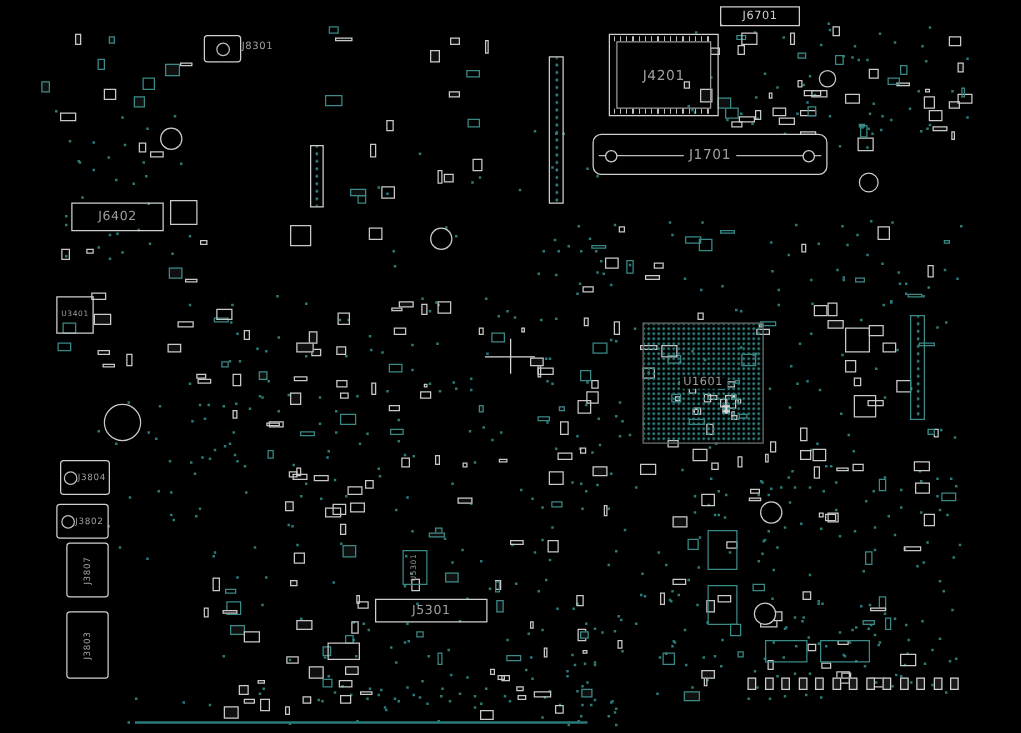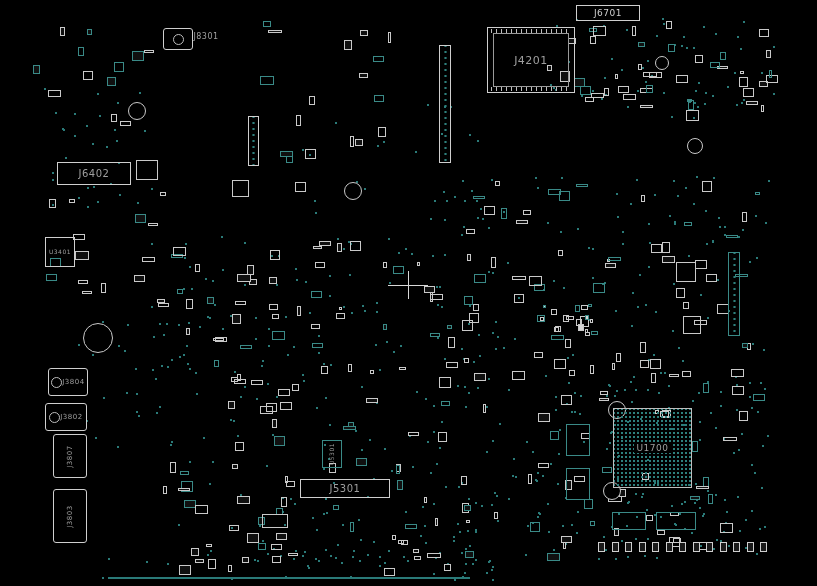--- a/index.html
+++ b/index.html
@@ -1035,32 +1035,38 @@
     <div class="hole" style="left: 655px; top: 56px; width: 12px; height: 12px;"></div>
     <div class="comp connector" style="left: 576px; top: 5px; width: 64px; height: 16px;">
       <span class="lbl bright" style="font-size: 9px;">J6701</span>
     </div>
     <div class="comp socket" style="left: 487px; top: 27px; width: 88px; height: 66px;">
       <div class="inner"></div>
       <div class="ticks top"></div>
       <div class="ticks bottom"></div>
       <span class="lbl" style="font-size: 11px;">J4201</span>
     </div>
+    <div class="comp ram" style="left: 474px; top: 107px; width: 188px; height: 33px;">
+      <div class="mid"></div>
+      <div class="endc l"></div>
+      <div class="endc r"></div>
+      <span class="lbl" style="font-size: 11px;">J1701</span>
+    </div>
     <div class="comp connector" style="left: 57px; top: 162px; width: 74px; height: 23px;">
       <span class="lbl" style="font-size: 10px;">J6402</span>
     </div>
     <div class="comp jack" style="left: 163px; top: 28px; width: 30px; height: 22px;">
       <div class="hole1"></div>
       <span class="lbl outside" style="font-size: 8px;">J8301</span>
     </div>
     <div class="comp ic" style="left: 45px; top: 237px; width: 30px; height: 30px;">
       <span class="lbl" style="font-size: 6px;">U3401</span>
     </div>
-    <div class="comp bga" style="left: 613px; top: 408px; width: 79px; height: 80px;">
-      <span class="lbl" style="font-size: 9px;">U1700</span>
+    <div class="comp bga-faint" style="left: 514px; top: 258px; width: 97px; height: 97px;">
+      <span class="lbl" style="font-size: 9px;">U1601</span>
     </div>
     <div class="comp connector" style="left: 300px; top: 479px; width: 90px; height: 19px;">
       <span class="lbl" style="font-size: 10px;">J5301</span>
     </div>
     <div class="comp jack" style="left: 48px; top: 368px; width: 40px; height: 28px;">
       <div class="hole1"></div>
       <span class="lbl" style="font-size: 7px;">J3804</span>
     </div>
     <div class="comp jack" style="left: 45px; top: 403px; width: 42px; height: 28px;">
       <div class="hole1"></div>

